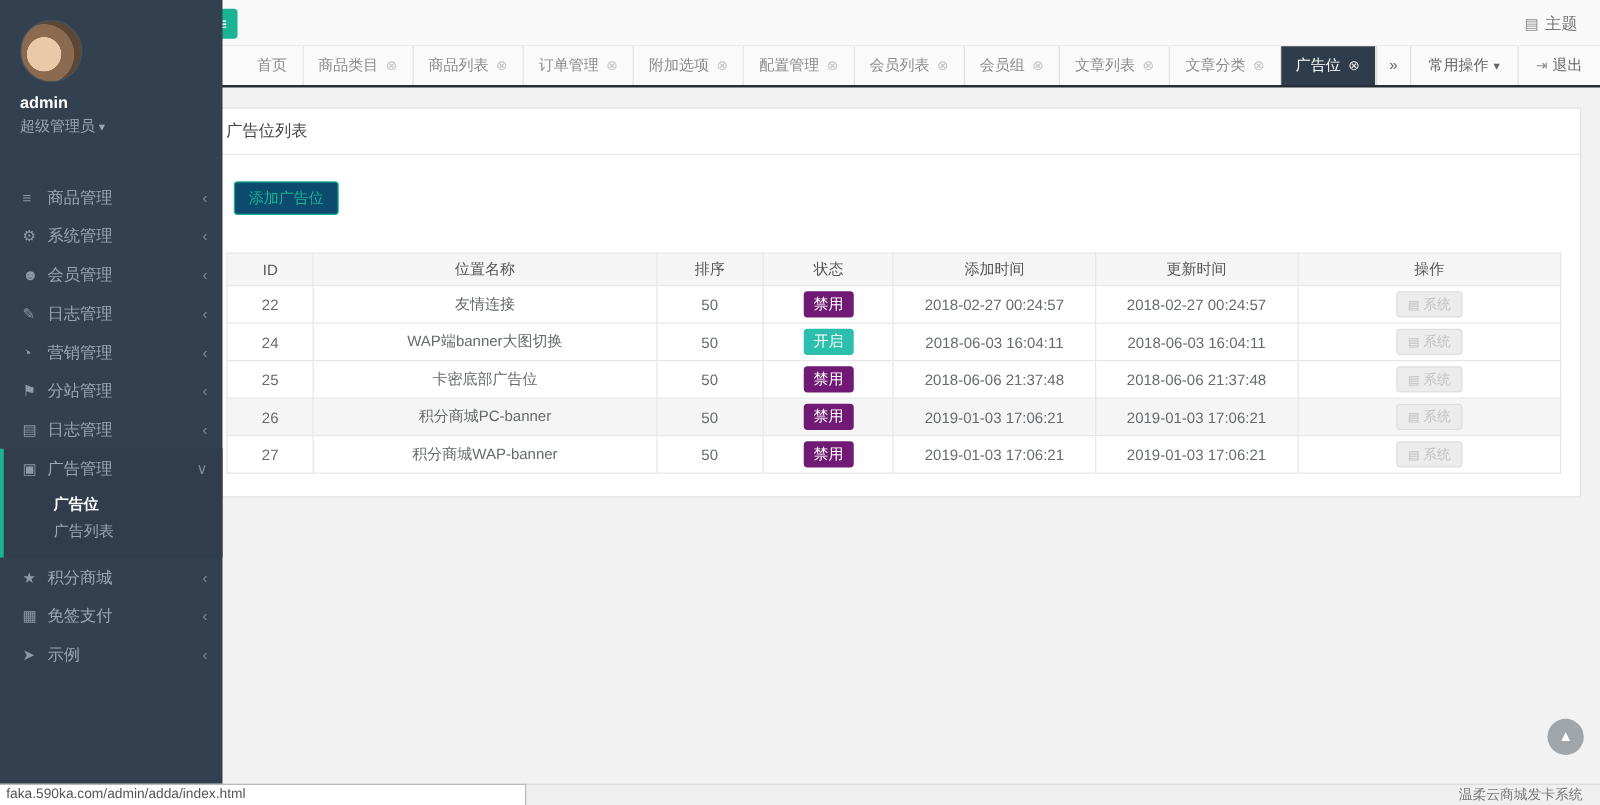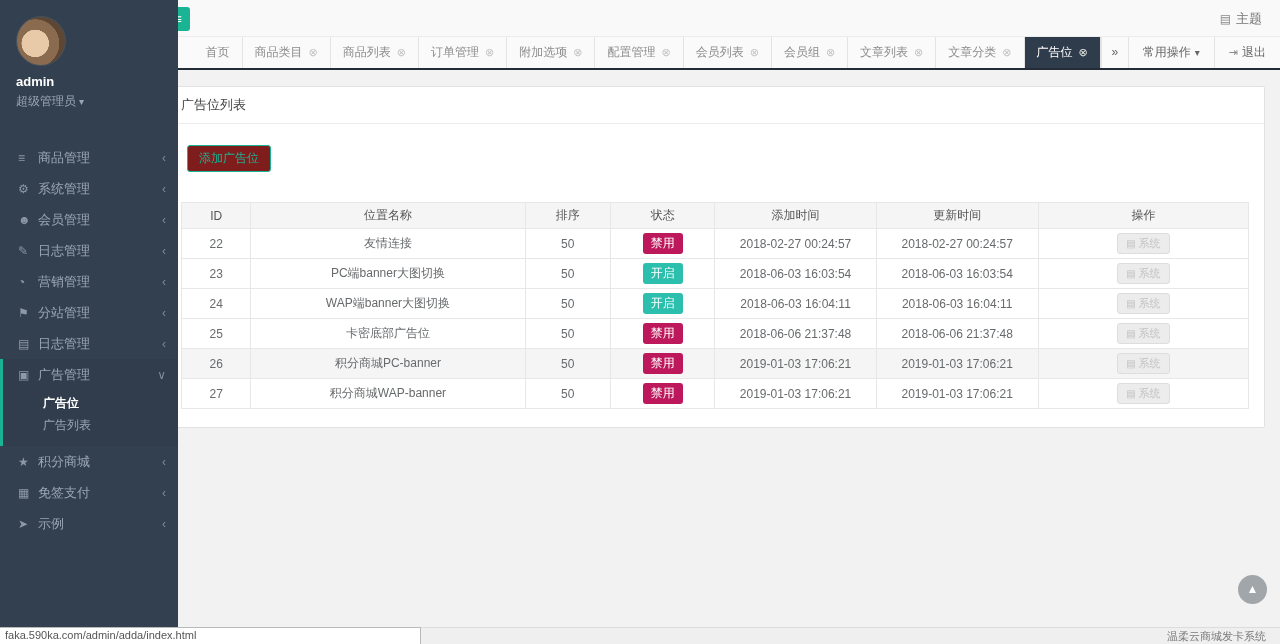--- a/index.html
+++ b/index.html
@@ -44,31 +44,31 @@
   .ops { display:flex; align-items:center; padding:0 14px; color:#666; border-left:1px solid #e3e3e3; cursor:pointer; }
   .ops .caret { font-size:10px; margin-left:4px; }
   .logout { display:flex; align-items:center; padding:0 14px; color:#666; border-left:1px solid #e3e3e3; cursor:pointer; }
   .logout .lo-icon { margin-right:4px; font-size:11px; color:#8a8a8a; }
 
   
   .main { position:absolute; left:150px; top:72px; right:0; bottom:17px; background:#f2f2f2; padding:14px 15px; overflow:hidden; }
   .panel { background:#fff; border:1px solid #e2e2e2; border-radius:2px; }
   .panel-head { padding:9px 15px; font-size:13px; color:#444; border-bottom:1px solid #ececec; }
   .panel-body { padding:15px 15px 18px 15px; }
-  .btn-add { display:inline-block; margin:6px 0 30px 6px; padding:4px 11px; font-size:12px; color:#1ab394; background:#7f1d1d; border:1px solid #1ab394; border-radius:3px; cursor:pointer; }
+  .btn-add { display:inline-block; margin:6px 0 30px 6px; padding:4px 11px; font-size:12px; color:#1ab394; background:#0c4a6e; border:1px solid #1ab394; border-radius:3px; cursor:pointer; }
 
   table { width:100%; border-collapse:collapse; font-size:12px; color:#676a6c; }
   th, td { border:1px solid #e7e7e7; text-align:center; }
   th { background:#f5f5f5; height:26px; font-weight:normal; color:#555; }
   td { height:30px; background:#fff; }
   tr.hl td { background:#f5f5f5; }
   th:nth-child(1){width:6.5%;} th:nth-child(2){width:25.7%;} th:nth-child(3){width:8%;}
   th:nth-child(4){width:9.8%;} th:nth-child(5){width:15.1%;} th:nth-child(6){width:15.2%;} th:nth-child(7){width:19.7%;}
   .badge { display:inline-block; min-width:22px; padding:2px 8px; border-radius:3px; color:#fff; font-size:12px; }
-  .badge.off { background:#be185d; }
+  .badge.off { background:#701a75; }
   .badge.on { background:#2cbfad; }
   .sys-badge { display:inline-block; padding:2px 8px; font-size:11px; color:#c3c3c3; background:#ececec; border:1px solid #ddd; border-radius:3px; cursor:default; }
   .sys-badge .sb-icon { margin-right:3px; font-size:10px; }
 
   
   .footer { position:absolute; left:150px; right:0; bottom:0; height:17px; background:#efefef; border-top:1px solid #dcdcdc; text-align:right; font-size:11px; color:#7a7a7a; line-height:16px; padding-right:14px; z-index:1; }
   .statusbar { position:absolute; left:0; bottom:0; width:421px; height:17px; background:#fff; border:1px solid #b9b9b9; border-left:none; border-bottom:none; font-size:11px; color:#555; line-height:15px; padding-left:5px; z-index:5; }
   .backtop { position:absolute; right:13px; bottom:40px; width:29px; height:29px; border-radius:50%; background:rgba(140,146,153,0.8); color:#fff; text-align:center; line-height:29px; font-size:12px; cursor:pointer; z-index:4; }
 </style>
 </head>
@@ -255,29 +255,20 @@
             <tr class="">
               <td>22</td>
               <td>友情连接</td>
               <td>50</td>
               <td><span class="badge off">禁用</span></td>
               <td>2018-02-27 00:24:57</td>
               <td>2018-02-27 00:24:57</td>
               <td><span class="sys-badge"><span class="sb-icon">▤</span>系统</span></td>
             </tr>
             <tr class="">
-              <td>23</td>
-              <td>PC端banner大图切换</td>
-              <td>50</td>
-              <td><span class="badge on">开启</span></td>
-              <td>2018-06-03 16:03:54</td>
-              <td>2018-06-03 16:03:54</td>
-              <td><span class="sys-badge"><span class="sb-icon">▤</span>系统</span></td>
-            </tr>
-            <tr class="">
               <td>24</td>
               <td>WAP端banner大图切换</td>
               <td>50</td>
               <td><span class="badge on">开启</span></td>
               <td>2018-06-03 16:04:11</td>
               <td>2018-06-03 16:04:11</td>
               <td><span class="sys-badge"><span class="sb-icon">▤</span>系统</span></td>
             </tr>
             <tr class="">
               <td>25</td>

